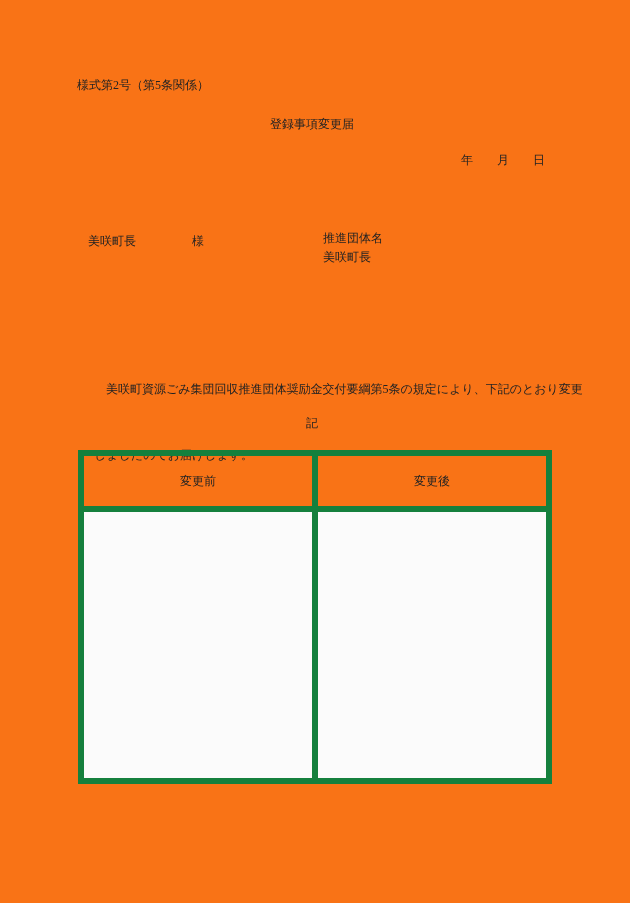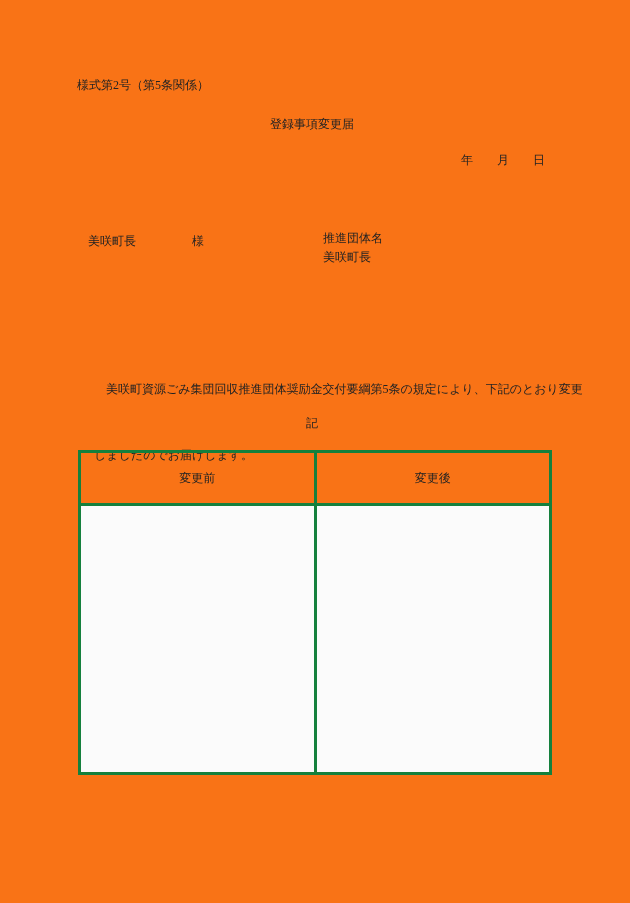--- a/index.html
+++ b/index.html
@@ -86,21 +86,21 @@
   .change-table {
     position: absolute;
     left: 78px;
     top: 450px;
     width: 474px;
     border-collapse: collapse;
     table-layout: fixed;
   }
   .change-table th,
   .change-table td {
-    border: 3px solid #15803d;
+    border: 6px solid #15803d;
     padding: 12px;
   }
   .change-table th {
     height: 26px;
     font-weight: normal;
     font-size: 12px;
     text-align: center;
     vertical-align: middle;
     color: #232323;
   }

